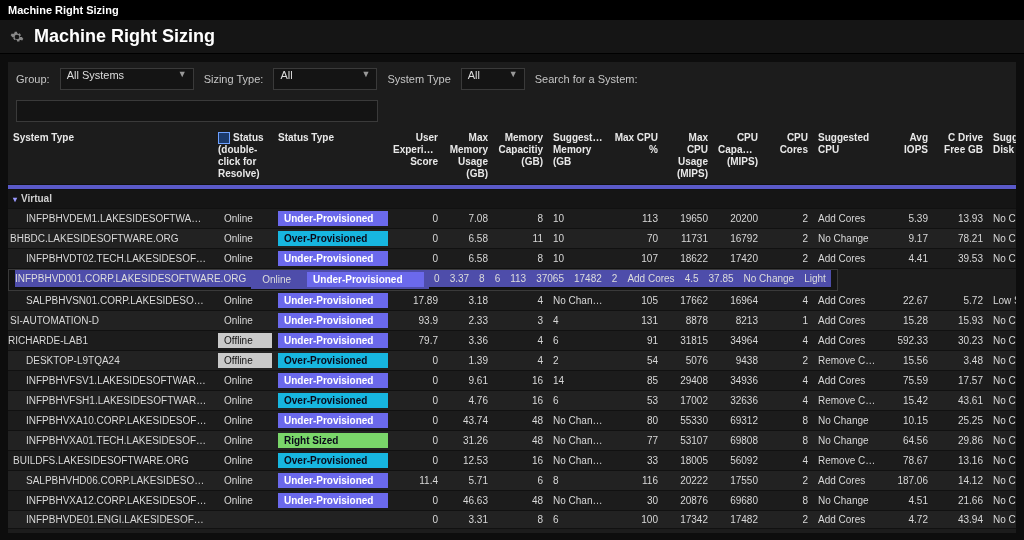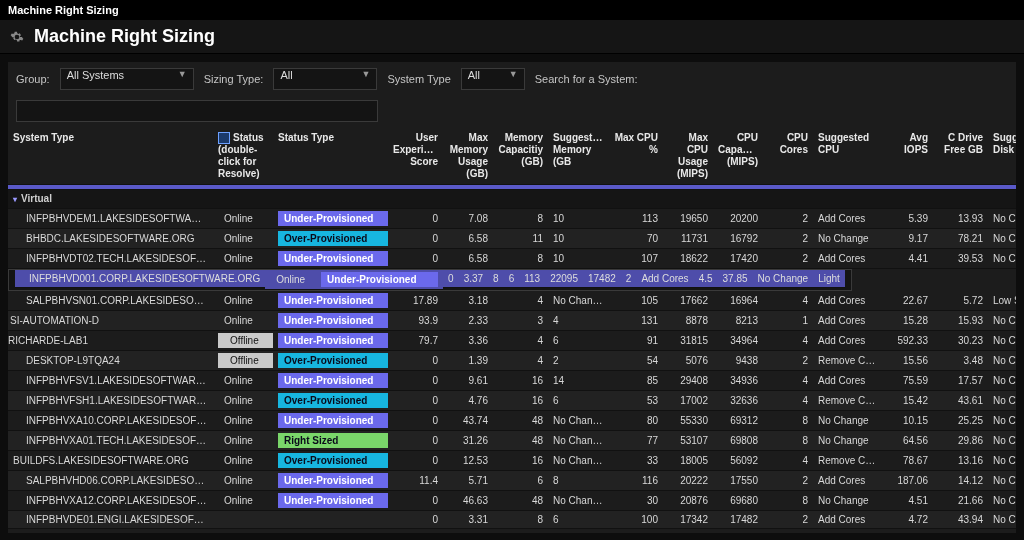--- a/index.html
+++ b/index.html
@@ -22,21 +22,21 @@
 tbody tr{height:15px}
 tbody tr.alt{background:#222}
 .group-row td{background:#151515;color:#cfcfcf;font-weight:600}
 .group-row .tri{display:inline-block;margin-right:4px;color:#9a99ff;font-size:8px}
 .status-chk{display:inline-block;width:10px;height:10px;border:1px solid #6ca0ff;background:#1b3a6b;margin-right:3px;vertical-align:middle}
 .pill{display:inline-block;width:105px;padding:1px 6px;color:#0a0a1a;font-size:10px;font-weight:600}
 .pill.under{background:#6b69ec;color:#fff}
 .pill.over{background:#17b6e0}
 .pill.right{background:#7ad66a}
 .status-cell{display:inline-block;padding:1px 6px}
-.status-offline{background:#c9c9c9;color:#111;display:inline-block;padding:1px 12px;width:42px}
+.status-offline{background:#c9c9c9;color:#111;display:inline-block;padding:1px 6px;width:42px}
 .num{text-align:right}
 tr.sel td{background:#4e4daa}
 tr.sel .pill.under{background:#6b69ec}
 .col-sys{width:205px}
 .col-status{width:60px}
 .col-sizing{width:115px}
 .col-ux{width:55px}
 .col-mem{width:50px}
 .col-cap{width:55px}
 .col-sugg{width:60px}
@@ -159,21 +159,21 @@
             <td class="num">113</td>
             <td class="num">19650</td>
             <td class="num">20200</td>
             <td class="num">2</td>
             <td>Add Cores</td>
             <td class="num">5.39</td>
             <td class="num">13.93</td>
             <td>No Change</td>
           </tr>
           <tr class="alt">
-            <td style="padding-left:18px">BHBDC.LAKESIDESOFTWARE.ORG</td>
+            <td style="padding-left:2px">BHBDC.LAKESIDESOFTWARE.ORG</td>
             <td><span class="status-cell">Online</span></td>
             <td><span class="pill over">Over-Provisioned</span></td>
             <td class="num">0</td>
             <td class="num">6.58</td>
             <td class="num">11</td>
             <td>10</td>
             <td class="num">70</td>
             <td class="num">11731</td>
             <td class="num">16792</td>
             <td class="num">2</td>
@@ -193,29 +193,29 @@
             <td class="num">107</td>
             <td class="num">18622</td>
             <td class="num">17420</td>
             <td class="num">2</td>
             <td>Add Cores</td>
             <td class="num">4.41</td>
             <td class="num">39.53</td>
             <td>No Change</td>
           </tr>
           <tr class="sel">
-            <td style="padding-left:14px">INFPBHVD001.CORP.LAKESIDESOFTWARE.ORG</td>
+            <td style="padding-left:0">INFPBHVD001.CORP.LAKESIDESOFTWARE.ORG</td>
             <td><span class="status-cell">Online</span></td>
             <td><span class="pill under">Under-Provisioned</span></td>
             <td class="num">0</td>
             <td class="num">3.37</td>
             <td class="num">8</td>
             <td>6</td>
             <td class="num">113</td>
-            <td class="num">22095</td>
+            <td class="num">37065</td>
             <td class="num">17482</td>
             <td class="num">2</td>
             <td>Add Cores</td>
             <td class="num">4.5</td>
             <td class="num">37.85</td>
             <td>No Change</td>
             <td>Light</td>
           </tr>
           <tr>
             <td style="padding-left:18px">SALPBHVSN01.CORP.LAKESIDESOFTWARE.ORG</td>

